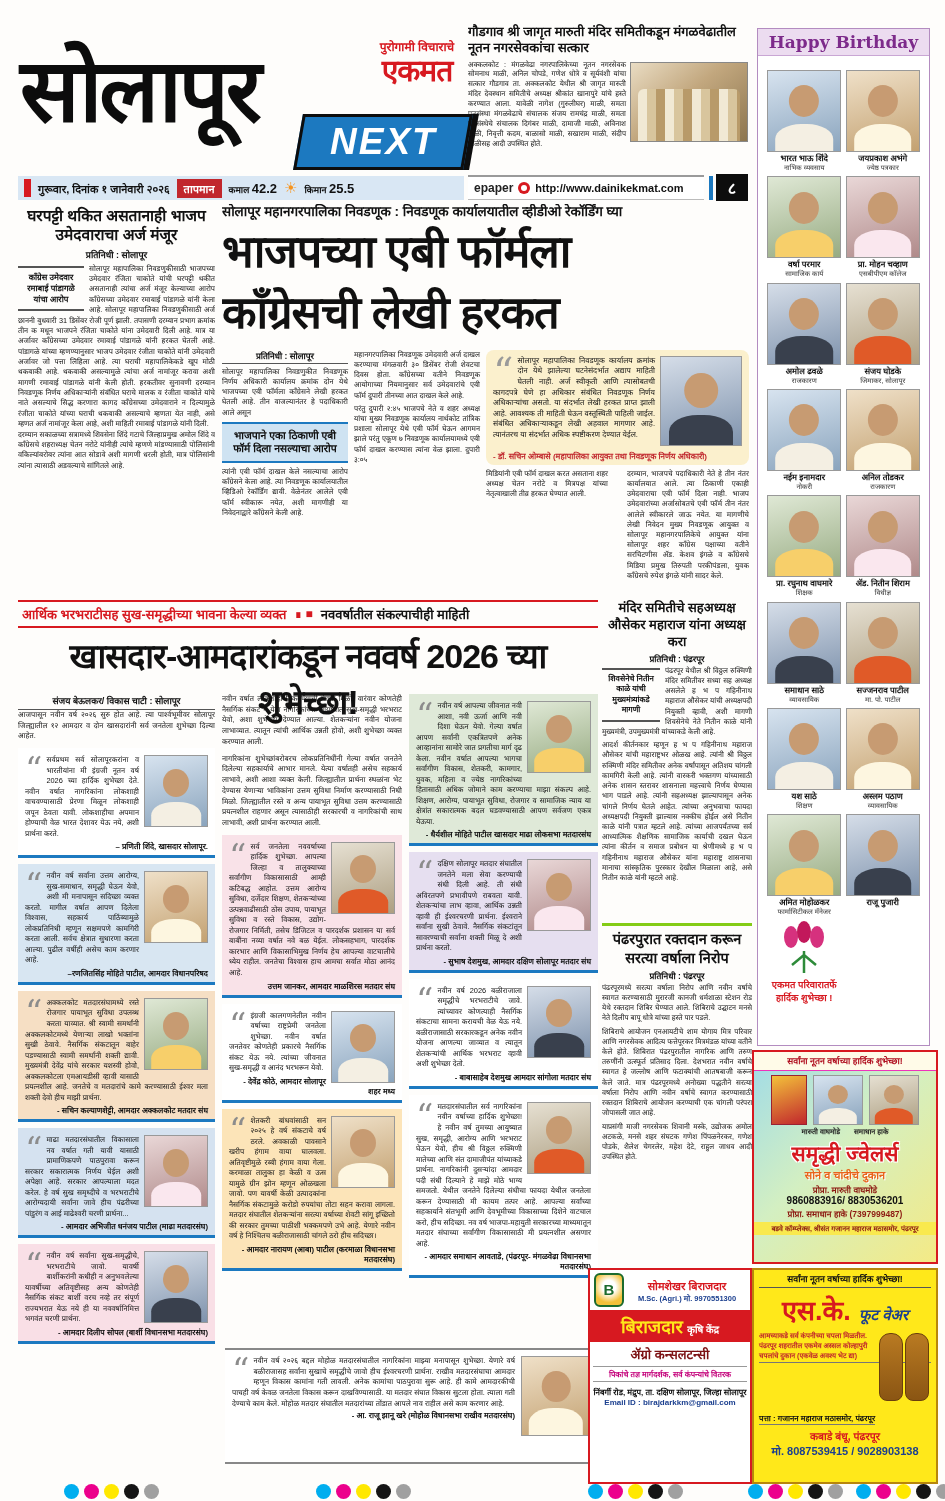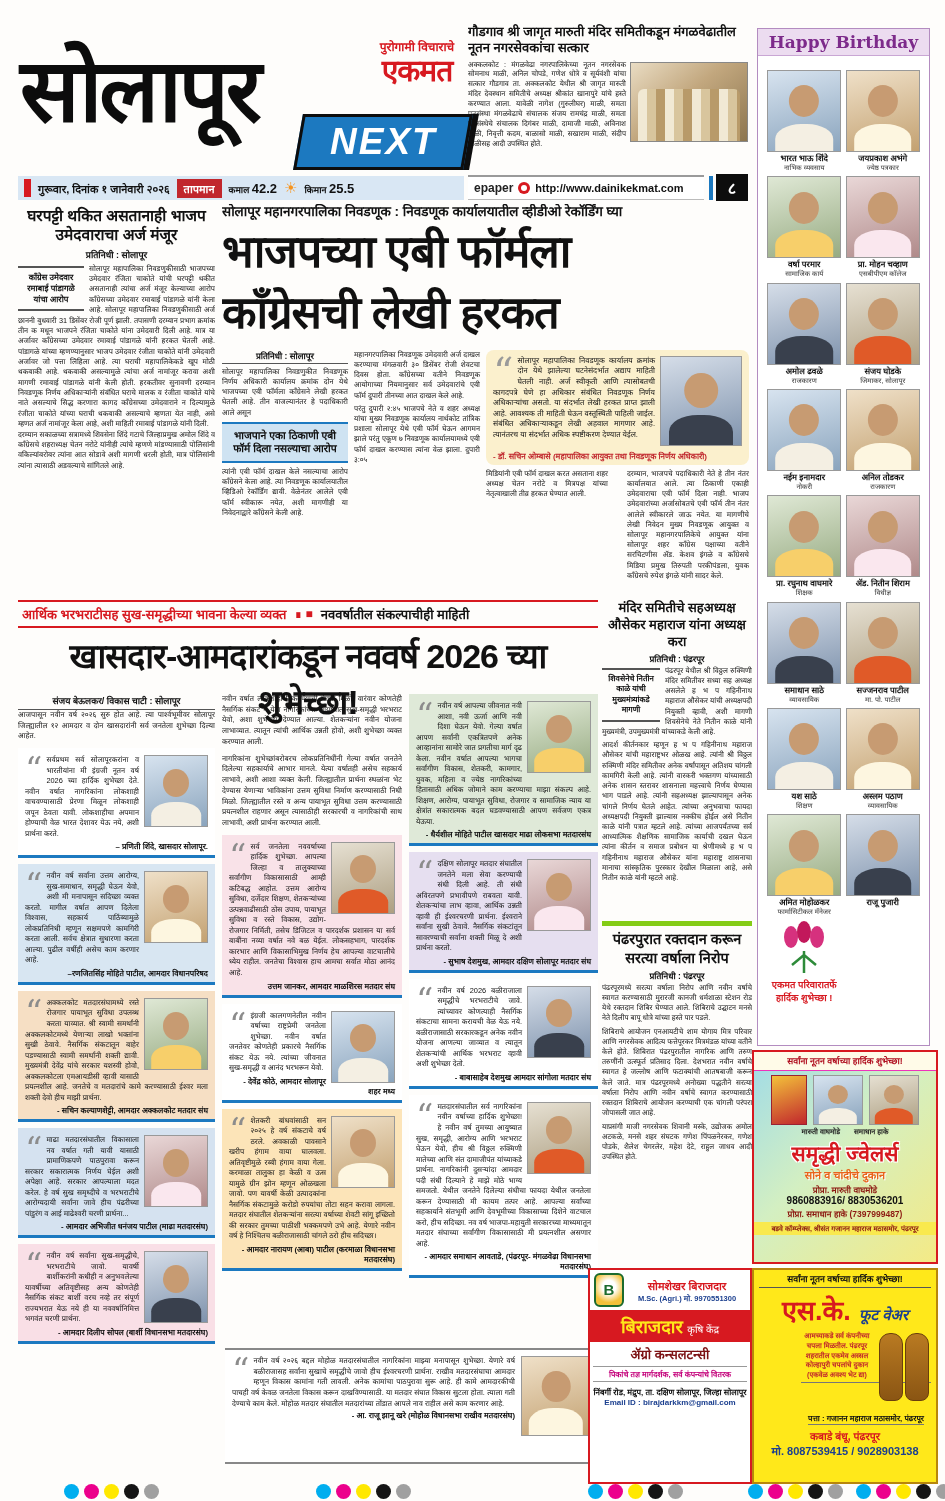--- a/index.html
+++ b/index.html
@@ -102,21 +102,21 @@
   .qcard .qphoto { float:right; width:64px; height:72px; margin:0 0 3px 5px; }
   .qcard .qtext { font-size:7.4px; line-height:1.42; text-align:justify; }
   .qcard .qsign { font-size:7.8px; font-weight:800; text-align:right; margin-top:2px; }
   #wide-card { position:absolute; left:225px; top:1348px; width:373px; height:116px; border-top:2px solid #888; border-bottom:2px solid #888; padding:6px 7px; overflow:hidden; background:#fff; }
   #wide-card .qphoto { float:right; width:70px; height:80px; margin:0 0 3px 6px; }
   #wide-card .qmark { float:left; font-size:34px; color:#8c8c8c; line-height:.65; margin:3px 4px 0 0; font-family:"DejaVu Serif", serif; }
   #wide-card p { font-size:7.4px; line-height:1.45; text-align:justify; }
   #wide-card .qsign { font-size:7.8px; font-weight:800; text-align:right; }
 
   
-  #temple { position:absolute; left:602px; top:600px; width:150px; height:326px; overflow:hidden; border-bottom:5px solid #84cc16; padding-bottom:2px; }
+  #temple { position:absolute; left:602px; top:600px; width:150px; height:326px; overflow:hidden; border-bottom:3px solid #84cc16; padding-bottom:2px; }
   #temple h2 { font-size:13px; font-weight:800; text-align:center; line-height:1.3; }
   #temple .byline, #blood .byline { font-size:8.5px; font-weight:800; text-align:center; margin:2px 0; }
   #temple .claim-box { width:58px; font-size:7.8px; }
   #temple p, #blood p { font-size:7.2px; line-height:1.42; text-align:justify; margin-bottom:3px; }
   #blood { position:absolute; left:602px; top:930px; width:150px; height:334px; overflow:hidden; }
   #blood h2 { font-size:14.5px; font-weight:800; text-align:center; line-height:1.3; }
 
   
   #ad-jewel { position:absolute; left:752px; top:1050px; width:186px; height:214px; border:2px solid #d71920; background:linear-gradient(135deg,#9fdbe8 0%,#d3efc2 45%,#f4ea86 100%); overflow:hidden; text-align:center; }
   #ad-jewel .ad-head { background:#fffbe8; font-size:8.8px; font-weight:800; color:#b01020; padding:3px 0; border-bottom:1px solid #e3b; }
@@ -131,32 +131,32 @@
   .jw-addr { background:#f9e94e; font-size:7px; font-weight:700; color:#8d1a12; padding:2px 2px; margin-top:3px; }
 
   #ad-agri { position:absolute; left:588px; top:1268px; width:164px; height:216px; border:2px solid #d71920; background:#fff; overflow:hidden; text-align:center; }
   .ag-top { display:flex; align-items:center; gap:4px; padding:3px 4px; }
   .ag-logo { width:30px; height:34px; background:radial-gradient(circle at 50% 40%, #fff 30%, #f3c13a 70%); border:2px solid #1c6b2d; border-radius:6px; color:#1c6b2d; font-weight:800; font-size:15px; line-height:30px; }
   .ag-name { flex:1; }
   .ag-name .n1 { font-size:11px; font-weight:800; color:#d71920; }
   .ag-name .n2 { font-size:7.5px; font-weight:700; color:#1b3f8f; }
   .ag-band { background:#d71920; padding:4px 2px; }
   .ag-band .b1 { font-size:18px; font-weight:800; color:#ffe81a;text-align:center; }
-  .ag-band .b2 { font-size:10px; font-weight:400; color:#fff;text-align:right; }
+  .ag-band .b2 { font-size:10px; font-weight:700; color:#fff;text-align:right; }
   .ag-l1 { font-size:13px; font-weight:800; color:#7c1113; margin-top:3px; }
   .ag-l2 { font-size:7.8px; font-weight:800; color:#c4007a; border-top:1px solid #999; border-bottom:1px solid #999; padding:2px 0; margin:3px 3px; }
   .ag-l3 { font-size:8px; font-weight:700; color:#111; padding:1px 2px; }
   .ag-l4 { font-size:8px; font-weight:800; color:#1b3f8f; }
 
   #ad-foot { position:absolute; left:752px; top:1268px; width:186px; height:216px; border:2px solid #b8860b; background:#ffe81a; overflow:hidden; text-align:center; padding:3px 5px; }
   .fw-head { font-size:8.8px; font-weight:800; color:#111; border-bottom:1.5px solid #555; padding-bottom:2px; }
   .fw-title { display:flex; justify-content:center; align-items:baseline; gap:8px; margin:3px 0; }
   .fw-title .f1 { font-size:27px; font-weight:800; color:#d71920; }
   .fw-title .f2 { font-size:15px; font-weight:800; color:#1b3f8f; font-style:italic; }
-  .fw-body { position:relative; text-align:center;margin-left:42px; }
+  .fw-body { position:relative; text-align:left; }
   .fw-chappal { float:right; width:54px; height:74px; margin:0 0 2px 4px; position:relative; }
   .fw-chappal::before, .fw-chappal::after { content:""; position:absolute; top:2px; width:22px; height:66px; border-radius:11px 11px 8px 8px; background:linear-gradient(#b97a22,#8a5513); border:1px solid #6b3f0c; }
   .fw-chappal::before { left:2px; } .fw-chappal::after { right:2px; }
   .fw-t1 { font-size:7px; font-weight:800; color:#c1272d; line-height:1.4; border-bottom:1px solid #777; padding-bottom:2px; }
   .fw-t2 { font-size:7.8px; font-weight:800; color:#111; margin-top:3px; border-bottom:1px solid #777; display:inline-block; padding-bottom:1px; }
   .fw-t3 { clear:both; font-size:10.5px; font-weight:800; color:#d71920; margin-top:4px; }
   .fw-t4 { font-size:11px; font-weight:800; color:#1b3f8f; }
   .dots { position:absolute; top:1484px; display:flex; gap:5px; }
   .dots i { width:15px; height:15px; border-radius:50%; display:block; }
   .d-c{background:#00aeef}.d-m{background:#ec008c}.d-y{background:#ffe800}.d-k{background:#151515}.d-g{background:#a0a0a0}

